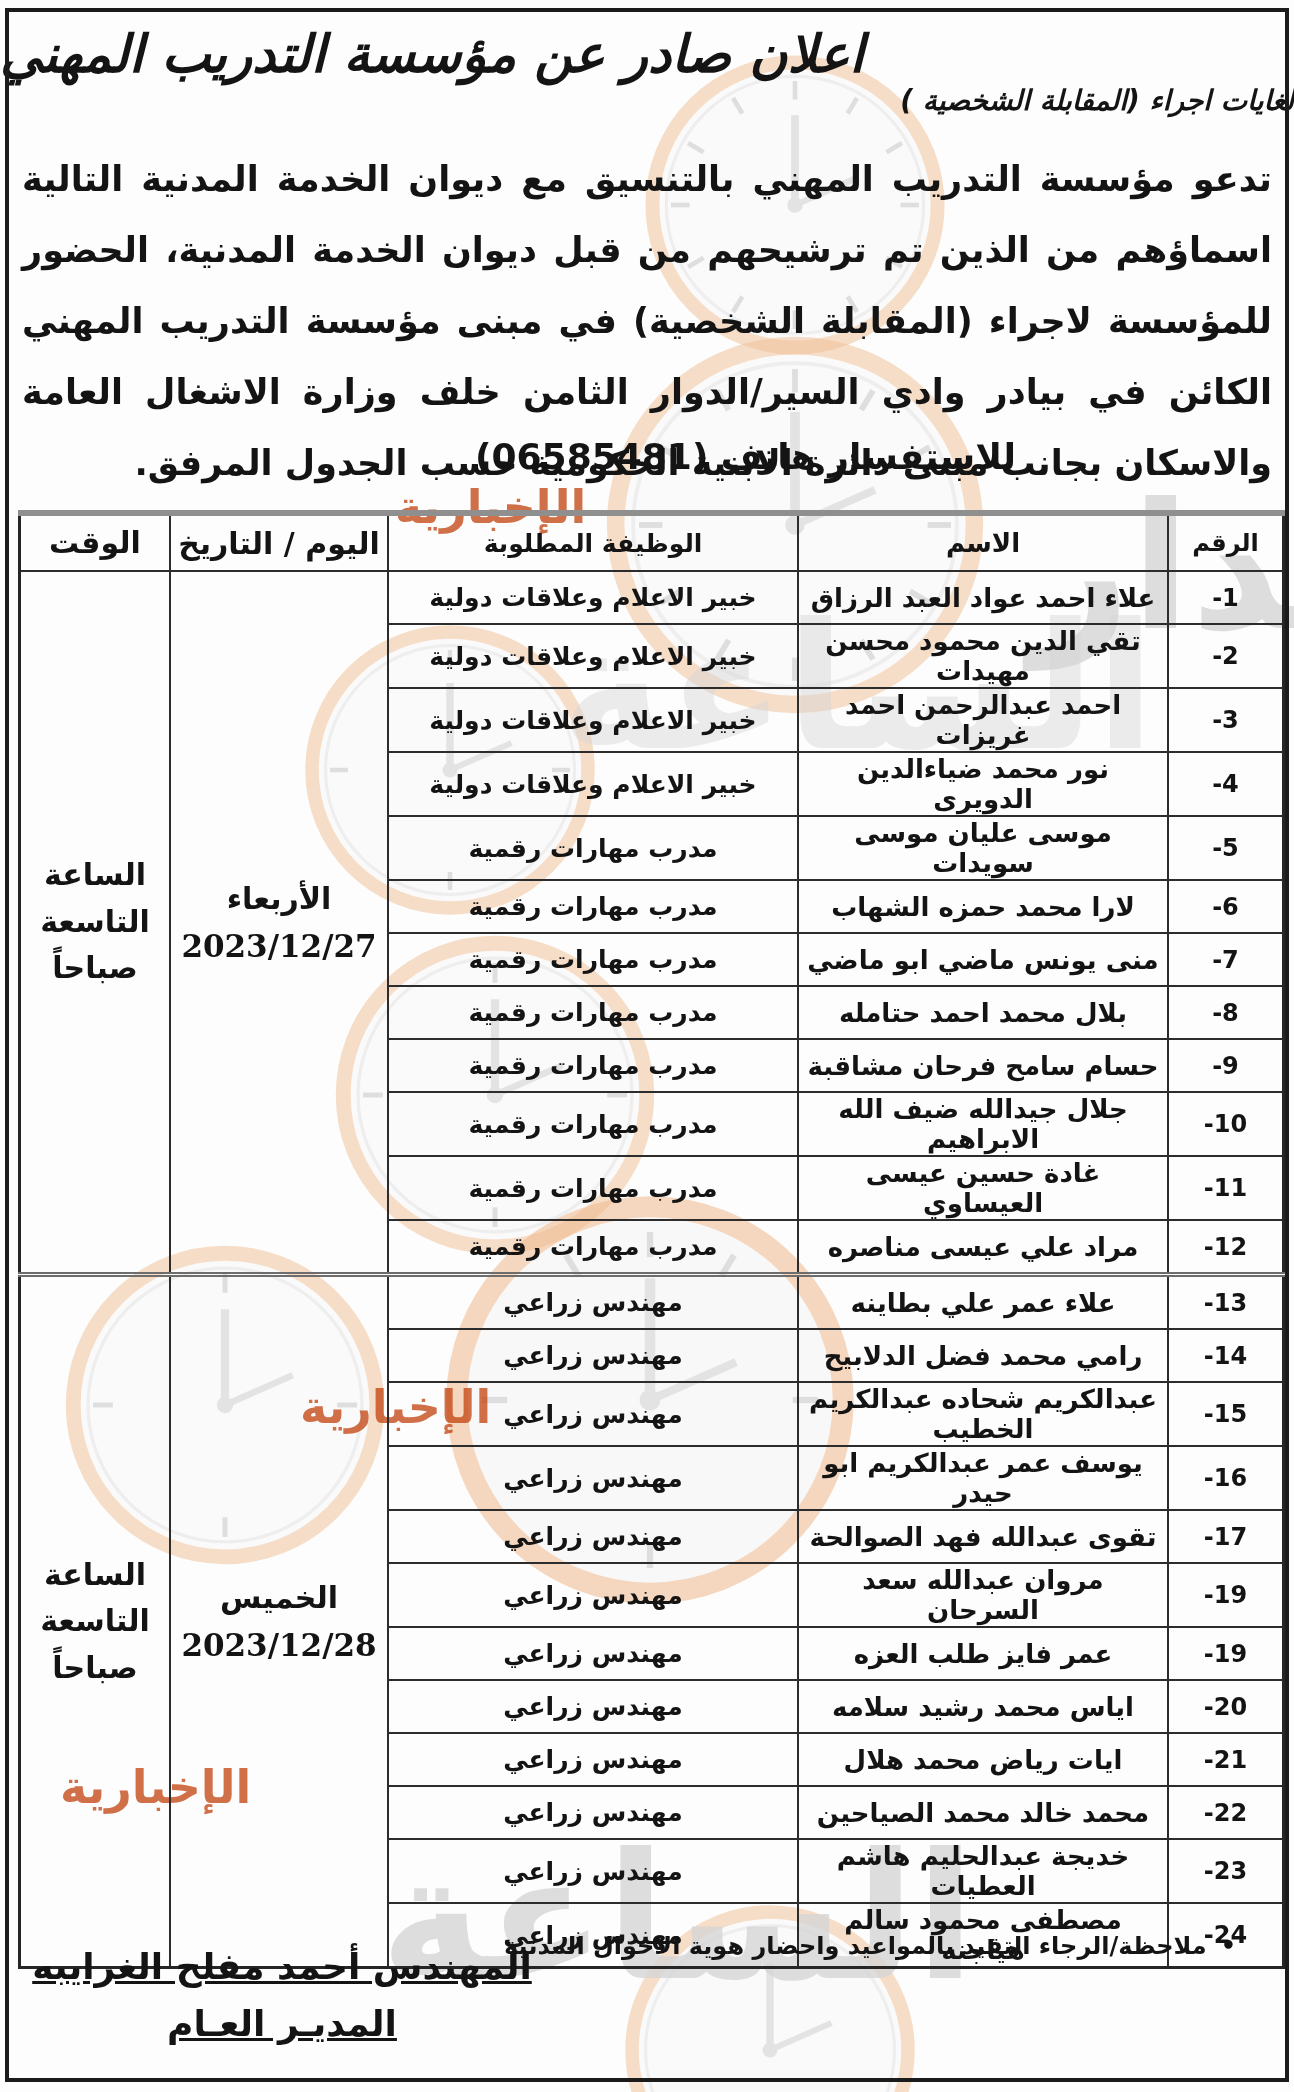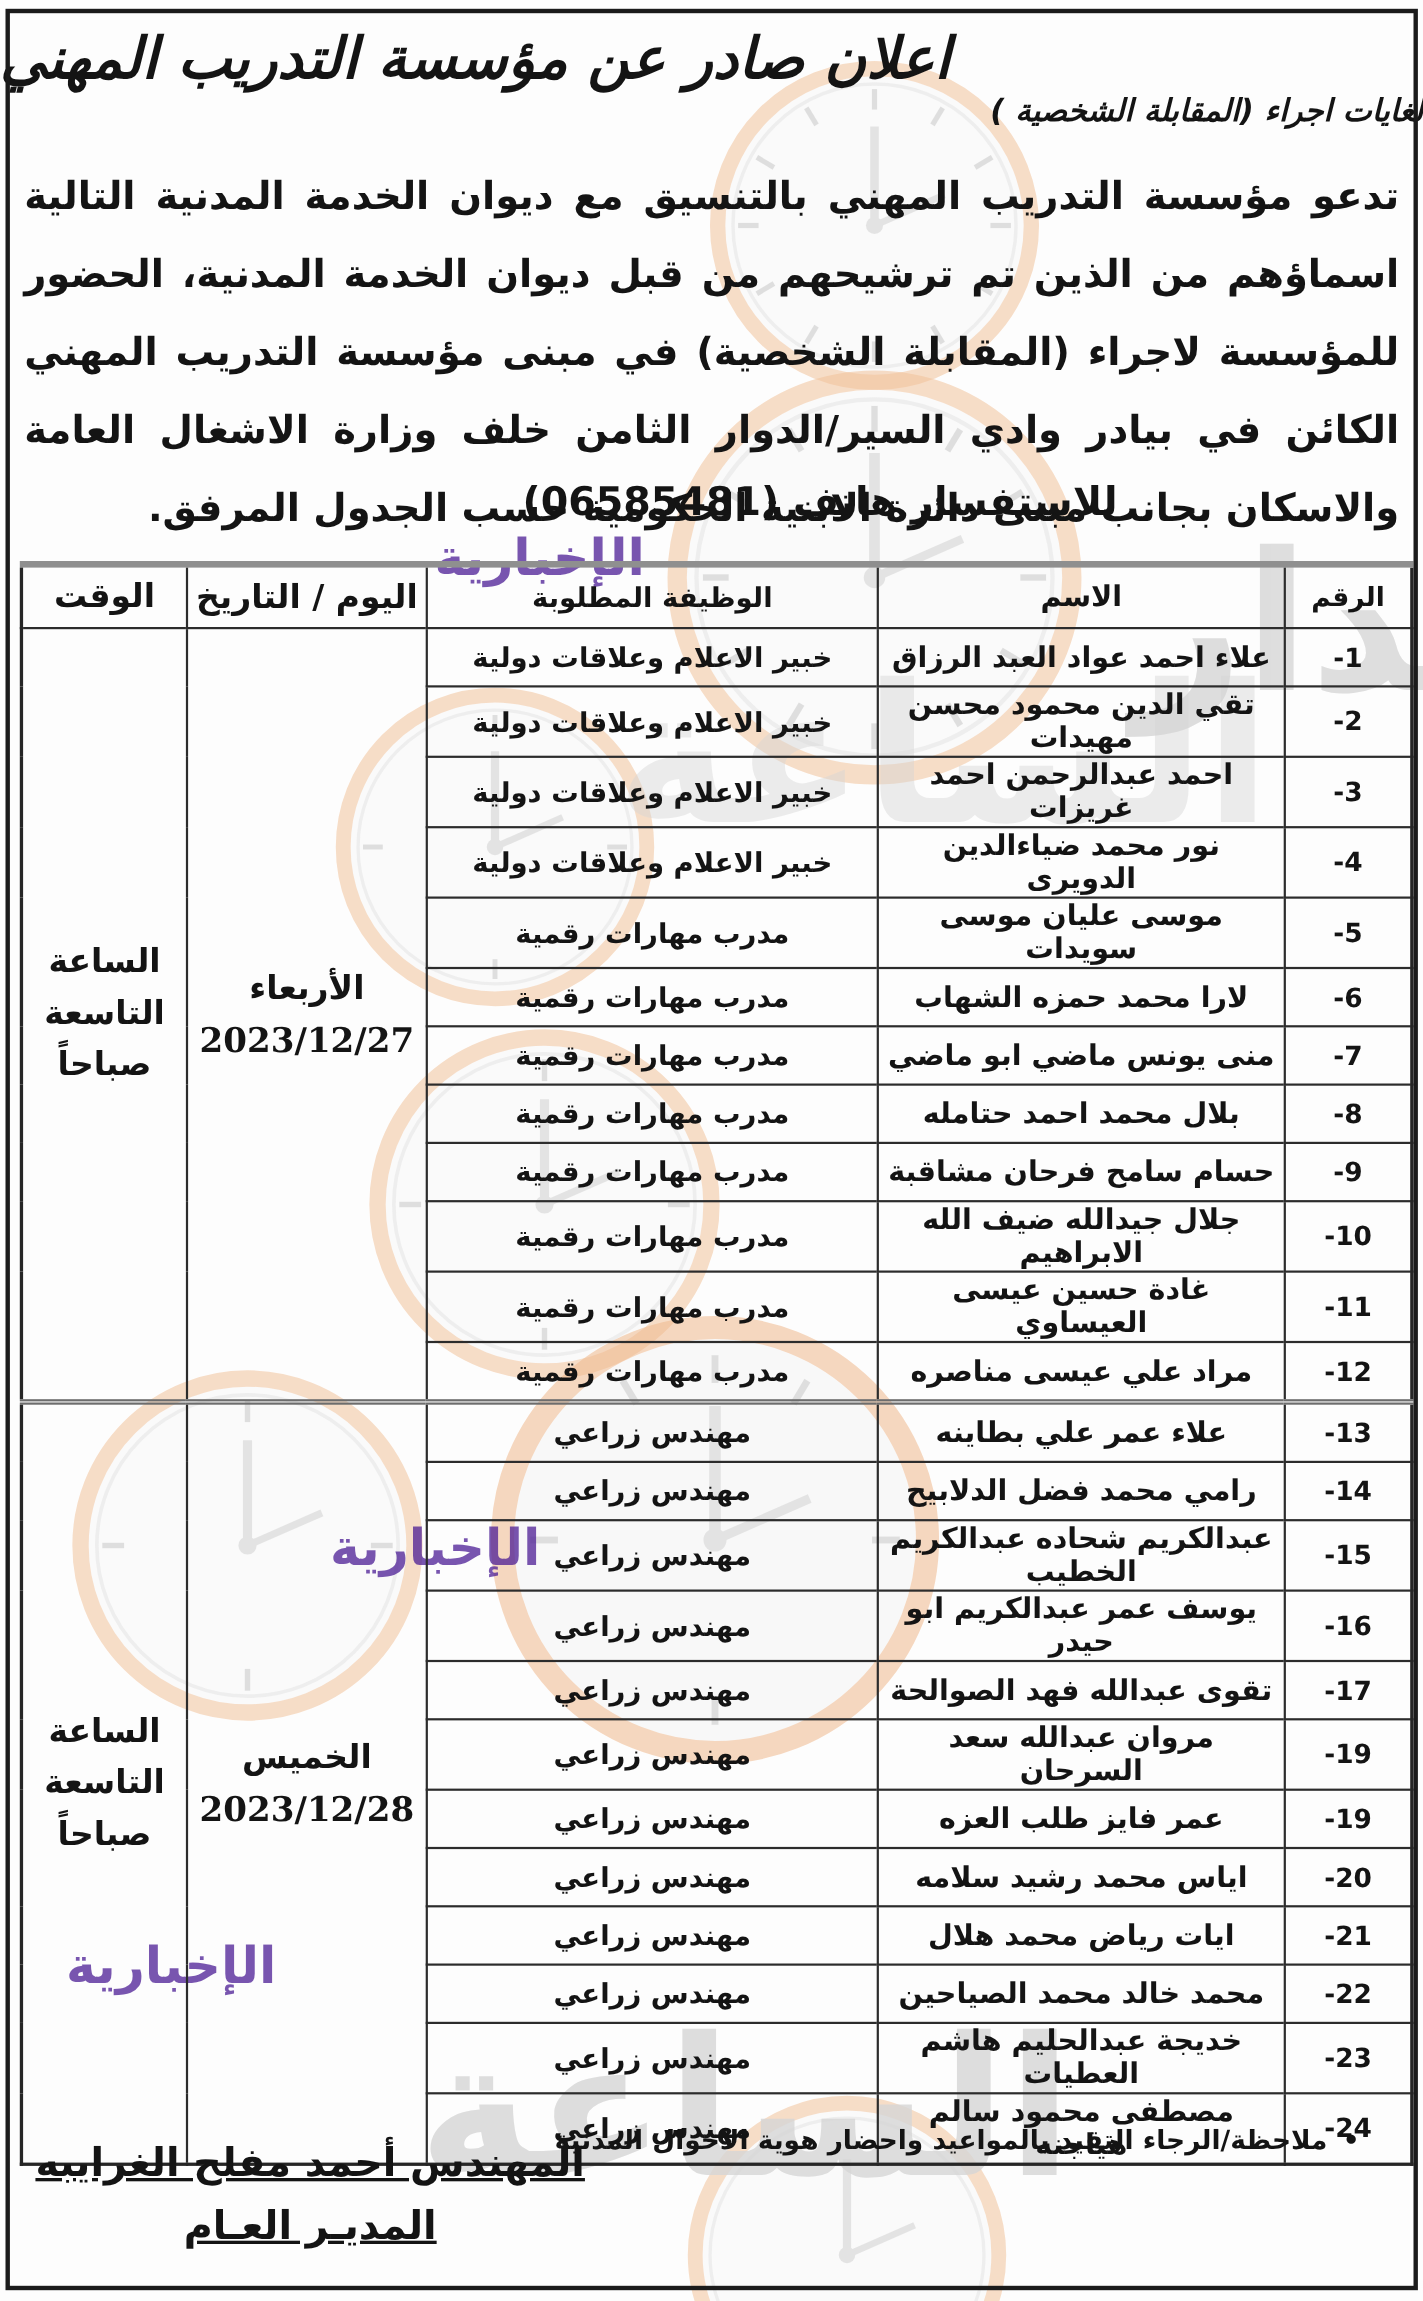--- a/index.html
+++ b/index.html
@@ -9,21 +9,21 @@
     font-family:"DejaVu Sans", sans-serif; font-weight:bold; color:#141414;
     direction:rtl;
   }
   .frame {
     position:absolute; left:5px; top:8px; right:5px; bottom:10px;
     border:4px solid #1b1b1b; z-index:4; pointer-events:none;
   }
   
   .wm { position:absolute; z-index:0; pointer-events:none; }
   .wm-clock { opacity:.55; }
-  .wm-text { color:#4c1d95; opacity:.75; font-size:46px; letter-spacing:1px; }
+  .wm-text { color:#c2410c; opacity:.75; font-size:46px; letter-spacing:1px; }
   .wm-big  { color:#d6d6d6; opacity:.8; font-size:175px; line-height:1; }
   
   .z { position:absolute; z-index:2; }
   .title1 { top:24px; left:0; right:0; text-align:left; font-size:52px;font-style:italic; }
   .title2 { top:84px; left:0; right:0; font-size:28px;font-style:italic; }
   .body-text {
     top:144px; right:22px; left:22px;
     font-size:35px; line-height:71px; text-align:justify;
   }
   .phone { top:436px; right:278px; font-size:36px; }

